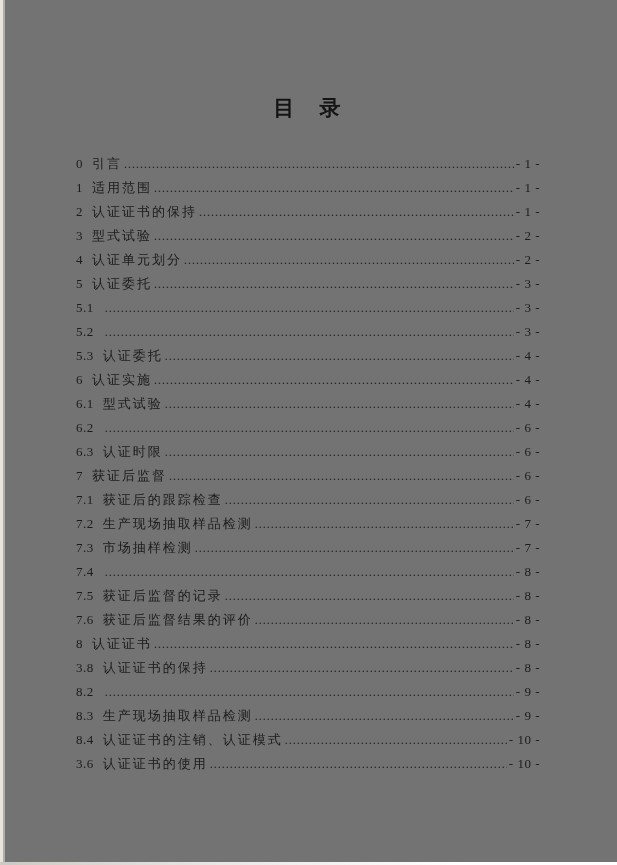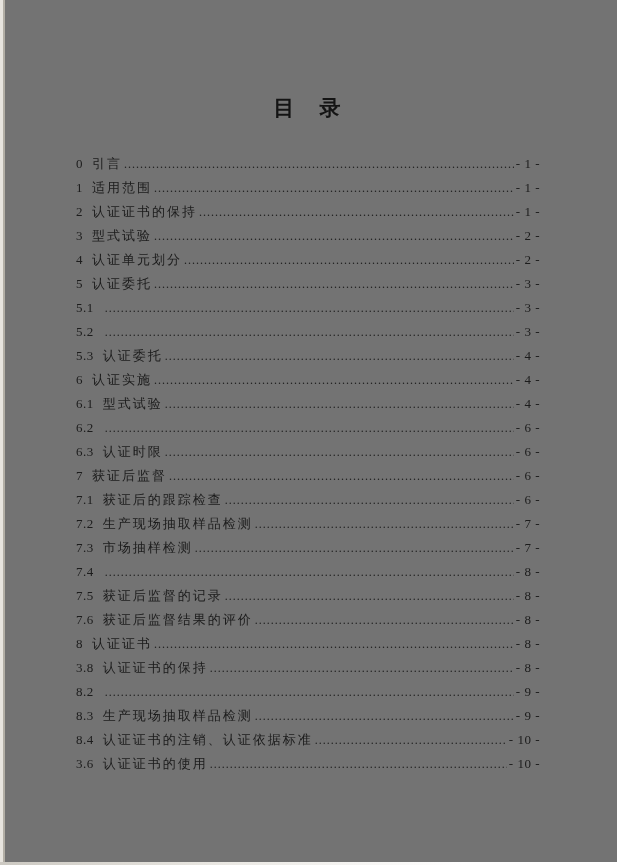--- a/index.html
+++ b/index.html
@@ -220,21 +220,21 @@
         <span class="toc-page">- 9 -</span>
       </div>
       <div class="toc-row">
         <span class="toc-num">8.3</span>
         <span class="toc-label">生产现场抽取样品检测</span>
         <span class="toc-dots">............................................................................................................................................................................................................................</span>
         <span class="toc-page">- 9 -</span>
       </div>
       <div class="toc-row">
         <span class="toc-num">8.4</span>
-        <span class="toc-label">认证证书的注销、认证依据标准</span>
+        <span class="toc-label">认证证书的注销、认证模式</span>
         <span class="toc-dots">............................................................................................................................................................................................................................</span>
         <span class="toc-page">- 10 -</span>
       </div>
       <div class="toc-row">
         <span class="toc-num">3.6</span>
         <span class="toc-label">认证证书的使用</span>
         <span class="toc-dots">............................................................................................................................................................................................................................</span>
         <span class="toc-page">- 10 -</span>
       </div>
     </div>

